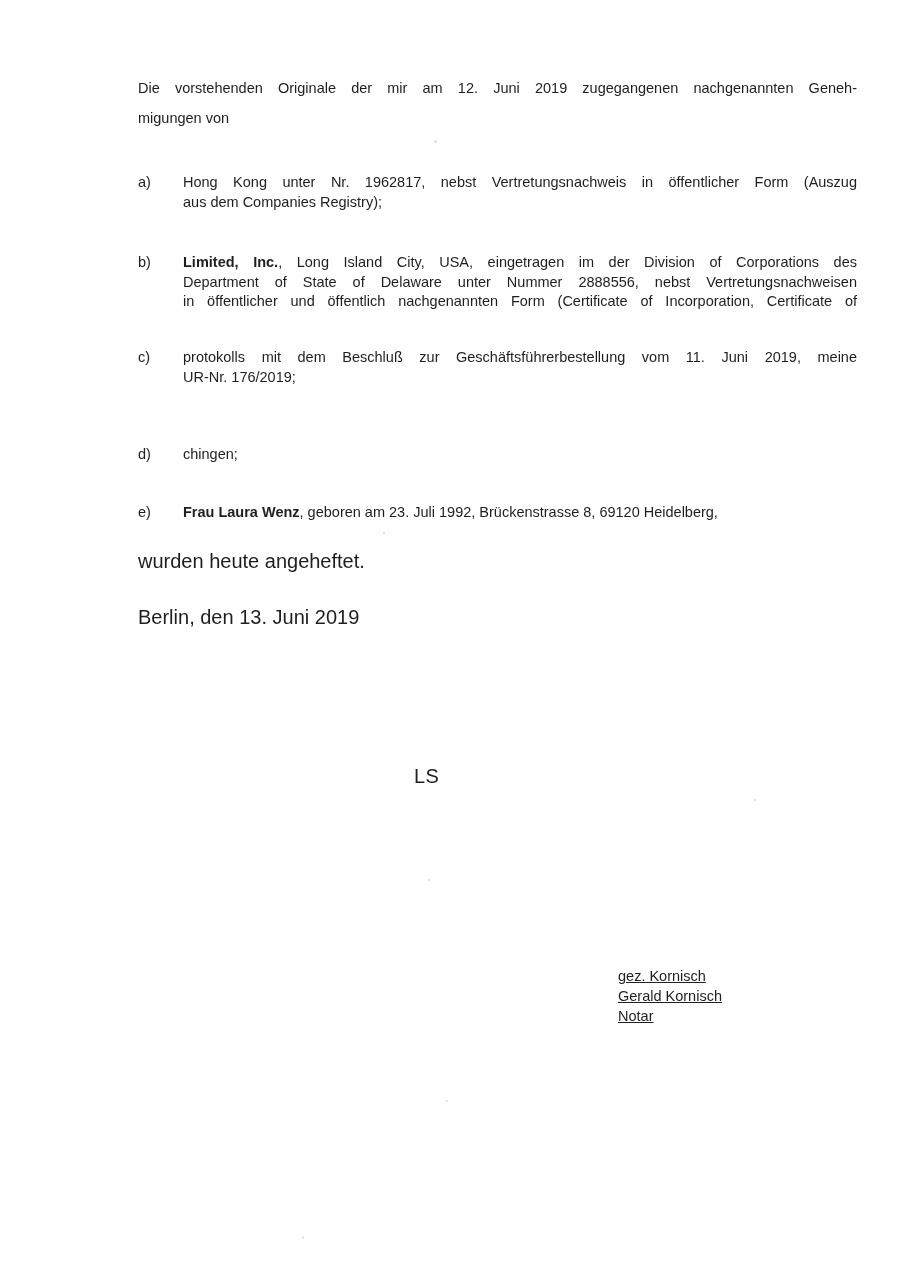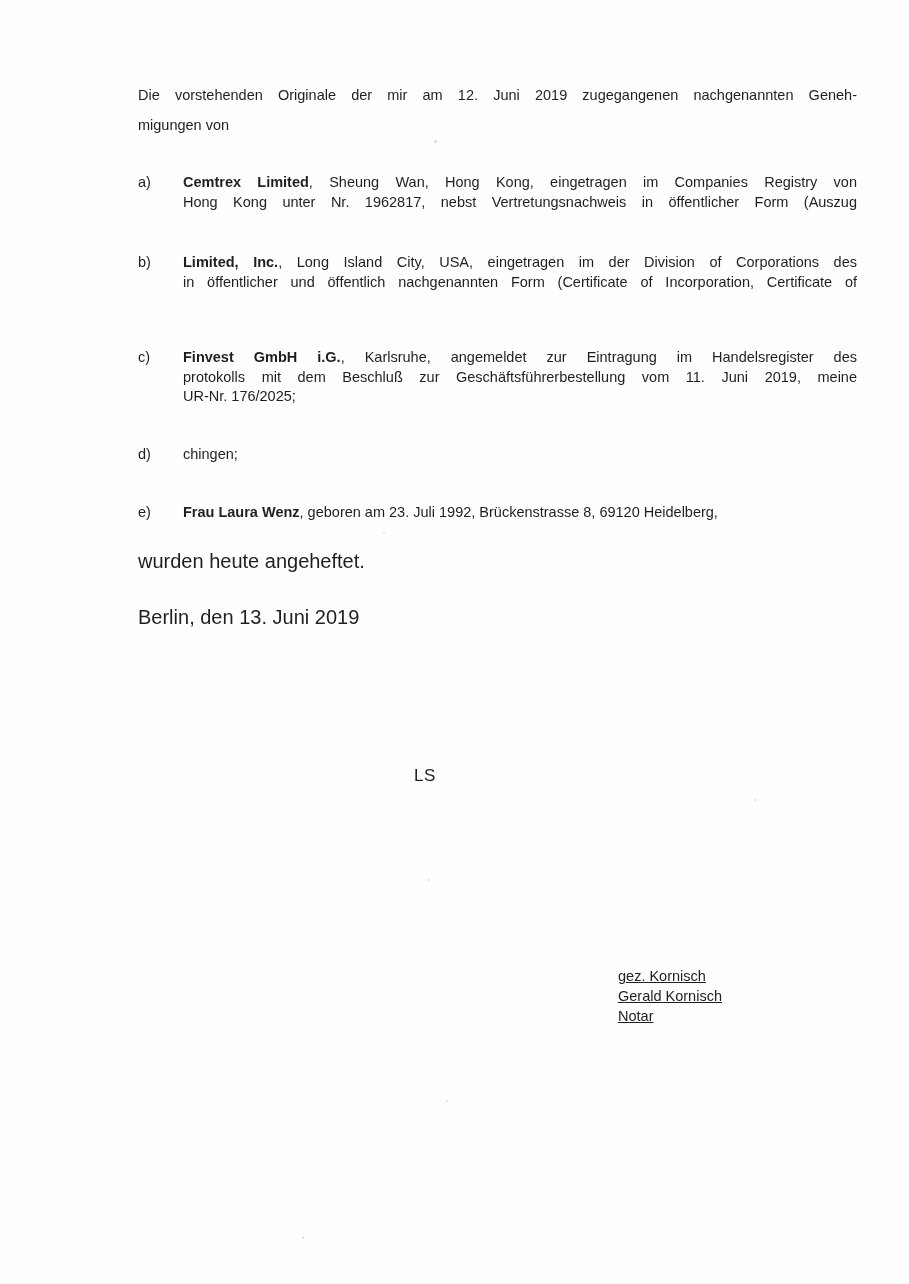--- a/index.html
+++ b/index.html
@@ -17,21 +17,21 @@
   }
   .page {
     position: absolute;
     inset: 0;
     background: #fefefe;
   }
   .abs { position: absolute; }
 
   .intro {
     left: 138px;
-    top: 80px;
+    top: 73px;
     width: 719px;
     font-size: 14.5px;
     line-height: 30px;
   }
 
   .item {
     left: 138px;
     width: 719px;
     font-size: 14.5px;
     line-height: 19.5px;
@@ -52,21 +52,21 @@
     text-align-last: justify;
   }
 
   .single {
     font-size: 20px;
     line-height: 18px;
     white-space: nowrap;
   }
 
   .seal {
-    font-size: 17px;
+    font-size: 20px;
     line-height: 20px;
     letter-spacing: 0.5px;
   }
 
   .signature {
     left: 618px;
     top: 966px;
     font-size: 14.5px;
     line-height: 20px;
     text-decoration: underline;
@@ -85,39 +85,39 @@
 <div class="page">
 
   <div class="abs intro" id="intro">
       <div class="jl">Die vorstehenden Originale der mir am 12. Juni 2019 zugegangenen nachgenannten Geneh-</div>
       <div>migungen von</div>
     </div>
 
   <div class="abs item" style="top:173px">
       <span class="label">a)</span>
       <div class="body">
-        <div class="jl"><span class="bold">Cemtrex Limited</span>, Sheung Wan, Hong Kong, eingetragen im Companies Registry von</div>
         <div class="jl">Hong Kong unter Nr. 1962817, nebst Vertretungsnachweis in öffentlicher Form (Auszug</div>
+        <div>aus dem Companies Registry);</div>
       </div>
     </div>
 
   <div class="abs item" style="top:253px">
       <span class="label">b)</span>
       <div class="body">
         <div class="jl"><span class="bold">Limited, Inc.</span>, Long Island City, USA, eingetragen im der Division of Corporations des</div>
+        <div class="jl">Department of State of Delaware unter Nummer 2888556, nebst Vertretungsnachweisen</div>
         <div class="jl">in öffentlicher und öffentlich nachgenannten Form (Certificate of Incorporation, Certificate of</div>
       </div>
     </div>
 
   <div class="abs item" style="top:348px">
       <span class="label">c)</span>
       <div class="body">
-        <div class="jl"><span class="bold">Finvest GmbH i.G.</span>, Karlsruhe, angemeldet zur Eintragung im Handelsregister des</div>
         <div class="jl">protokolls mit dem Beschluß zur Geschäftsführerbestellung vom 11. Juni 2019, meine</div>
-        <div>UR-Nr. 176/2025;</div>
+        <div>UR-Nr. 176/2019;</div>
       </div>
     </div>
 
   <div class="abs item" style="top:445px">
       <span class="label">d)</span>
       <div class="body">
         <div>chingen;</div>
       </div>
     </div>
 

